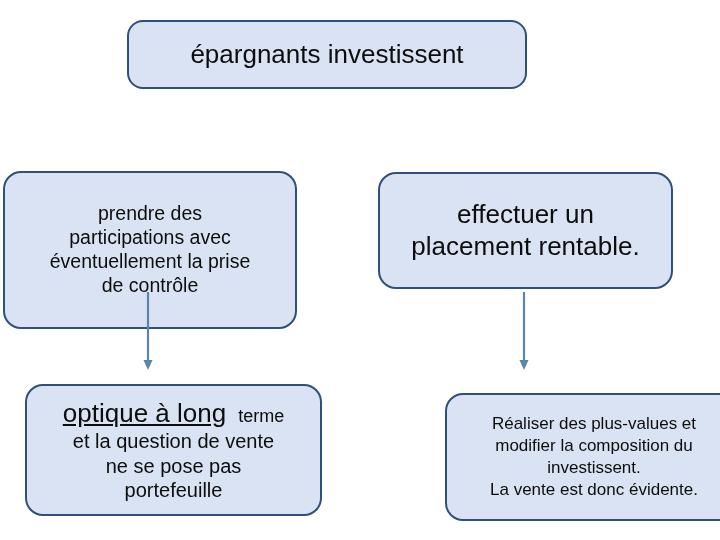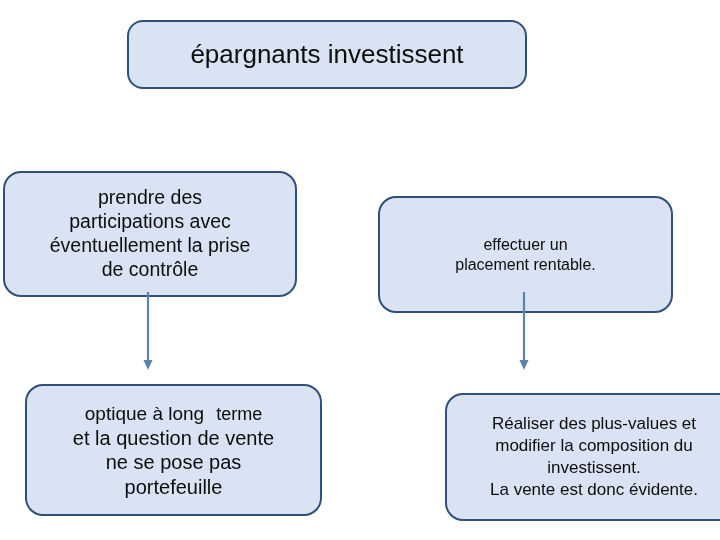--- a/index.html
+++ b/index.html
@@ -41,39 +41,39 @@
   }
   .line { display: block; }
 
   
   #node-title {
     left: 127px; top: 20px; width: 400px; height: 69px;
     border-radius: 16px;
     font-size: 26px;
   }
   #node-participations {
-    left: 3px; top: 171px; width: 294px; height: 126px;
+    left: 3px; top: 171px; width: 294px; height: 158px;
     font-size: 19.5px;
   }
   #node-placement {
-    left: 378px; top: 196px; width: 295px; height: 117px;
-    font-size: 16px;
+    left: 378px; top: 172px; width: 295px; height: 117px;
+    font-size: 26px;
     border-radius: 18px;
   }
   #node-optique {
     left: 25px; top: 384px; width: 297px; height: 132px;
     font-size: 20px;
   }
   #node-realiser {
     left: 402px; top: 393px; width: 298px; height: 128px;
     font-size: 17px;
     line-height: 1.3;
     margin-left: 43px;
   }
-  .big-1 { font-size: 19px; }
+  .big-1 { font-size: 26px; text-decoration: underline; }
   .small-1 { font-size: 18px; padding-left: 12px; }
 
   
   .connector {
     position: absolute;
     overflow: visible;
   }
   #connector-left  { left: 132px; top: 292px; width: 34px; height: 82px; }
   #connector-right { left: 508px; top: 292px; width: 34px; height: 82px; }
 </style>

